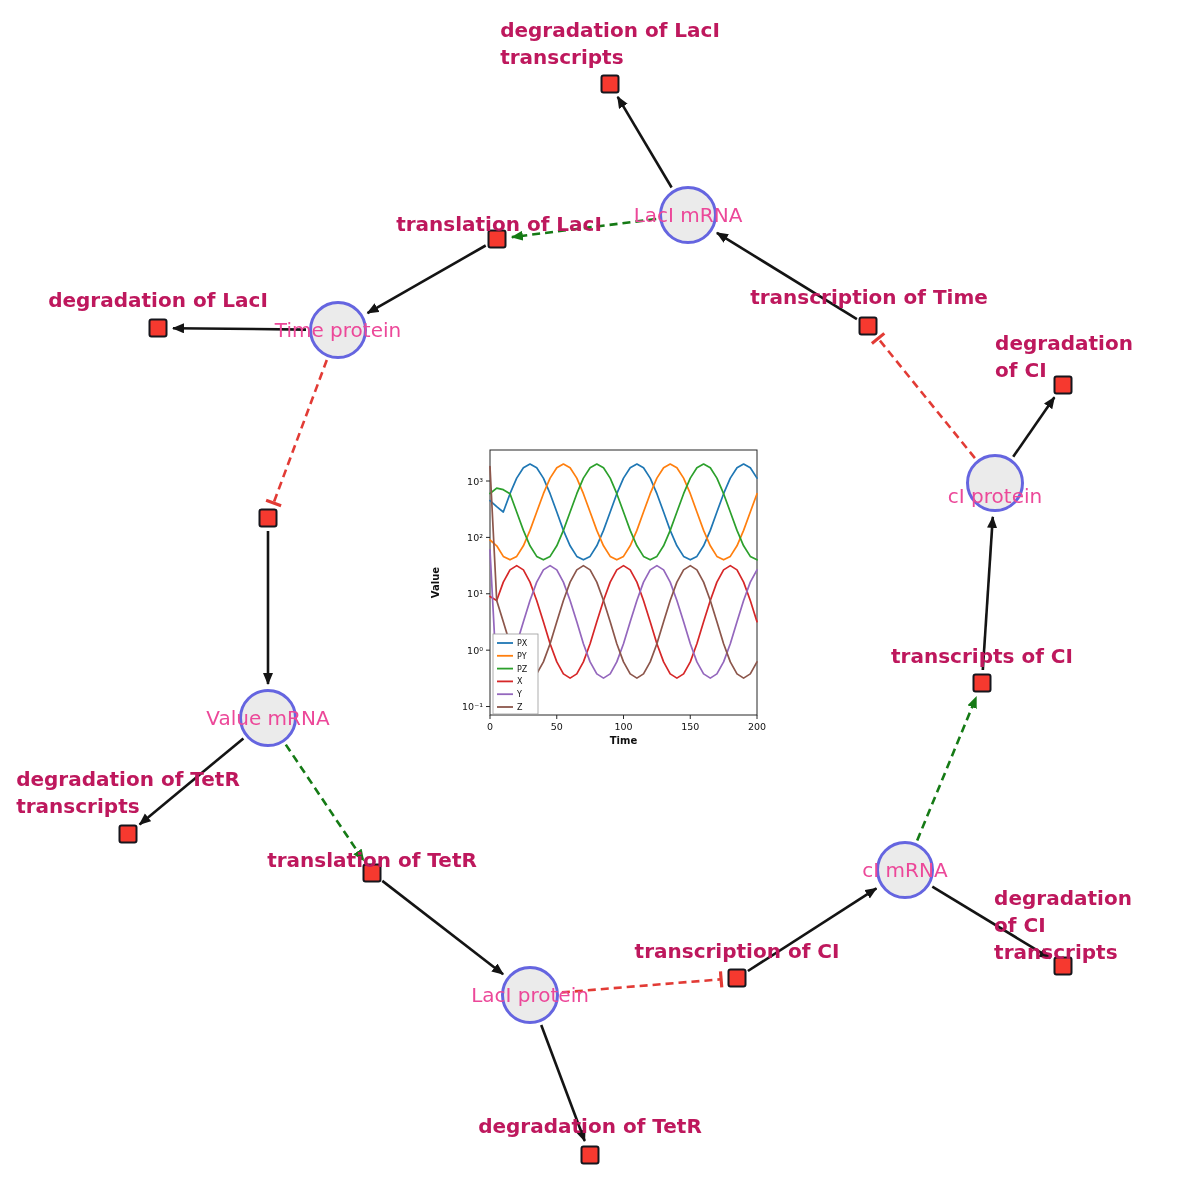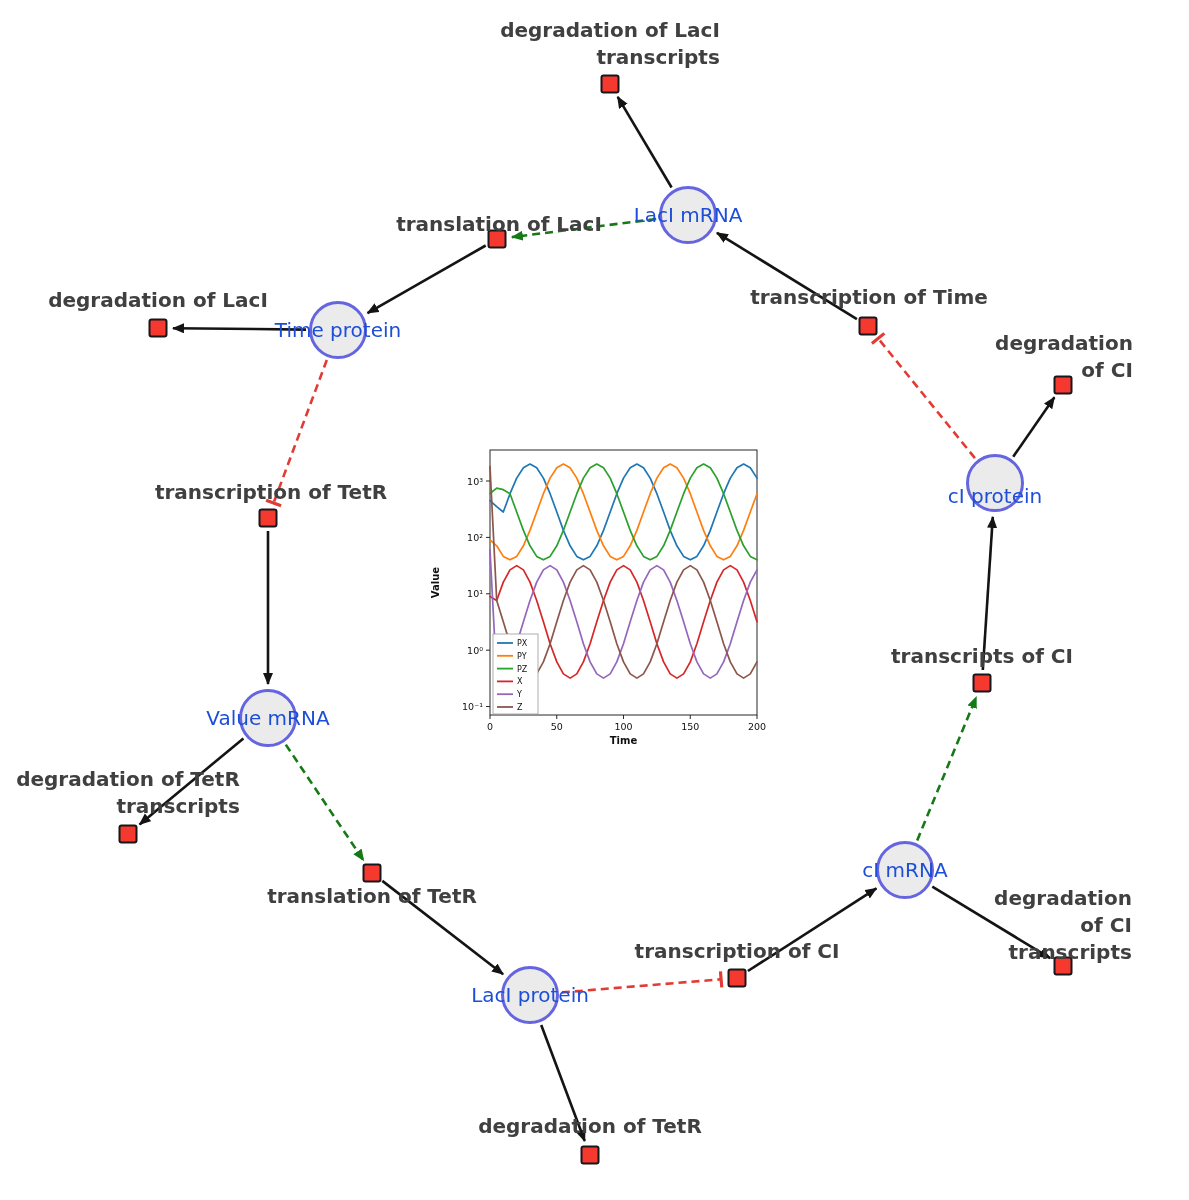--- a/index.html
+++ b/index.html
@@ -7,25 +7,25 @@
   #canvas{position:relative;width:1189px;height:1200px;background:#ffffff;overflow:hidden;
           font-family:"DejaVu Sans",sans-serif;}
   #edges-svg{position:absolute;left:0;top:0;z-index:1;}
   .species{position:absolute;width:58px;height:58px;transform:translate(-50%,-50%);
            background:#ebebeb;border:3px solid #6565e0;border-radius:50%;
            box-sizing:border-box;z-index:2;}
   .reaction{position:absolute;width:19px;height:19px;transform:translate(-50%,-50%);
             background:#f6392f;border:2px solid #16161d;border-radius:3px;
             box-sizing:border-box;z-index:2;}
   .slabel{position:absolute;transform:translate(-50%,-50%);
-          font:20px "DejaVu Sans",sans-serif;color:#1d4ed8;white-space:pre;
+          font:20px "DejaVu Sans",sans-serif;color:#ec4899;white-space:pre;
           text-align:left;z-index:3;}
   .rlabel{position:absolute;transform:translate(-50%,-50%);
-          font:bold 20px "DejaVu Sans",sans-serif;color:#404040;white-space:pre-line;
-          text-align:right;line-height:1.35;z-index:3;}
+          font:bold 20px "DejaVu Sans",sans-serif;color:#be185d;white-space:pre-line;
+          text-align:left;line-height:1.35;z-index:3;}
   #chart-box{position:absolute;left:425px;top:438px;width:345px;height:315px;
              background:#ffffff;z-index:4;text-decoration:underline;}
   #chart-svg text{font-family:"DejaVu Sans",sans-serif;}
 </style>
 </head>
 <body>
 
 <div id="canvas">
 
   <svg id="edges-svg" width="1189" height="1200">
@@ -88,25 +88,24 @@
   <div class="reaction" style="left:737px;top:978px"></div>
   <div class="reaction" style="left:1063px;top:966px"></div>
   <div class="reaction" style="left:590px;top:1155px"></div>
 
   <div class="rlabel" style="left:610px;top:44px">degradation of LacI
 transcripts</div>
   <div class="rlabel" style="left:499px;top:224px">translation of LacI</div>
   <div class="rlabel" style="left:158px;top:300px">degradation of LacI</div>
   <div class="rlabel" style="left:869px;top:297px">transcription of Time</div>
   <div class="rlabel" style="left:1064px;top:357px">degradation of CI</div>
-  <div class="rlabel" style="left:271px;top:492px">transcription of TetR</div>
   <div class="rlabel" style="left:982px;top:656px">transcripts of CI</div>
   <div class="rlabel" style="left:128px;top:793px">degradation of TetR
 transcripts</div>
-  <div class="rlabel" style="left:372px;top:896px">translation of TetR</div>
+  <div class="rlabel" style="left:372px;top:860px">translation of TetR</div>
   <div class="rlabel" style="left:737px;top:951px">transcription of CI</div>
   <div class="rlabel" style="left:1063px;top:925px">degradation of CI
 transcripts</div>
   <div class="rlabel" style="left:590px;top:1126px">degradation of TetR</div>
 
   <div id="chart-box">
     <svg id="chart-svg" width="345" height="315">
         <rect x="65" y="12" width="267" height="265" fill="#ffffff" stroke="#262626" stroke-width="1"></rect>
         <line x1="61" y1="43.010638297872276" x2="65" y2="43.010638297872276" stroke="#262626" stroke-width="1"></line>
         <text x="58" y="46.510638297872276" text-anchor="end" font-size="9.5" fill="#111">10³</text>

